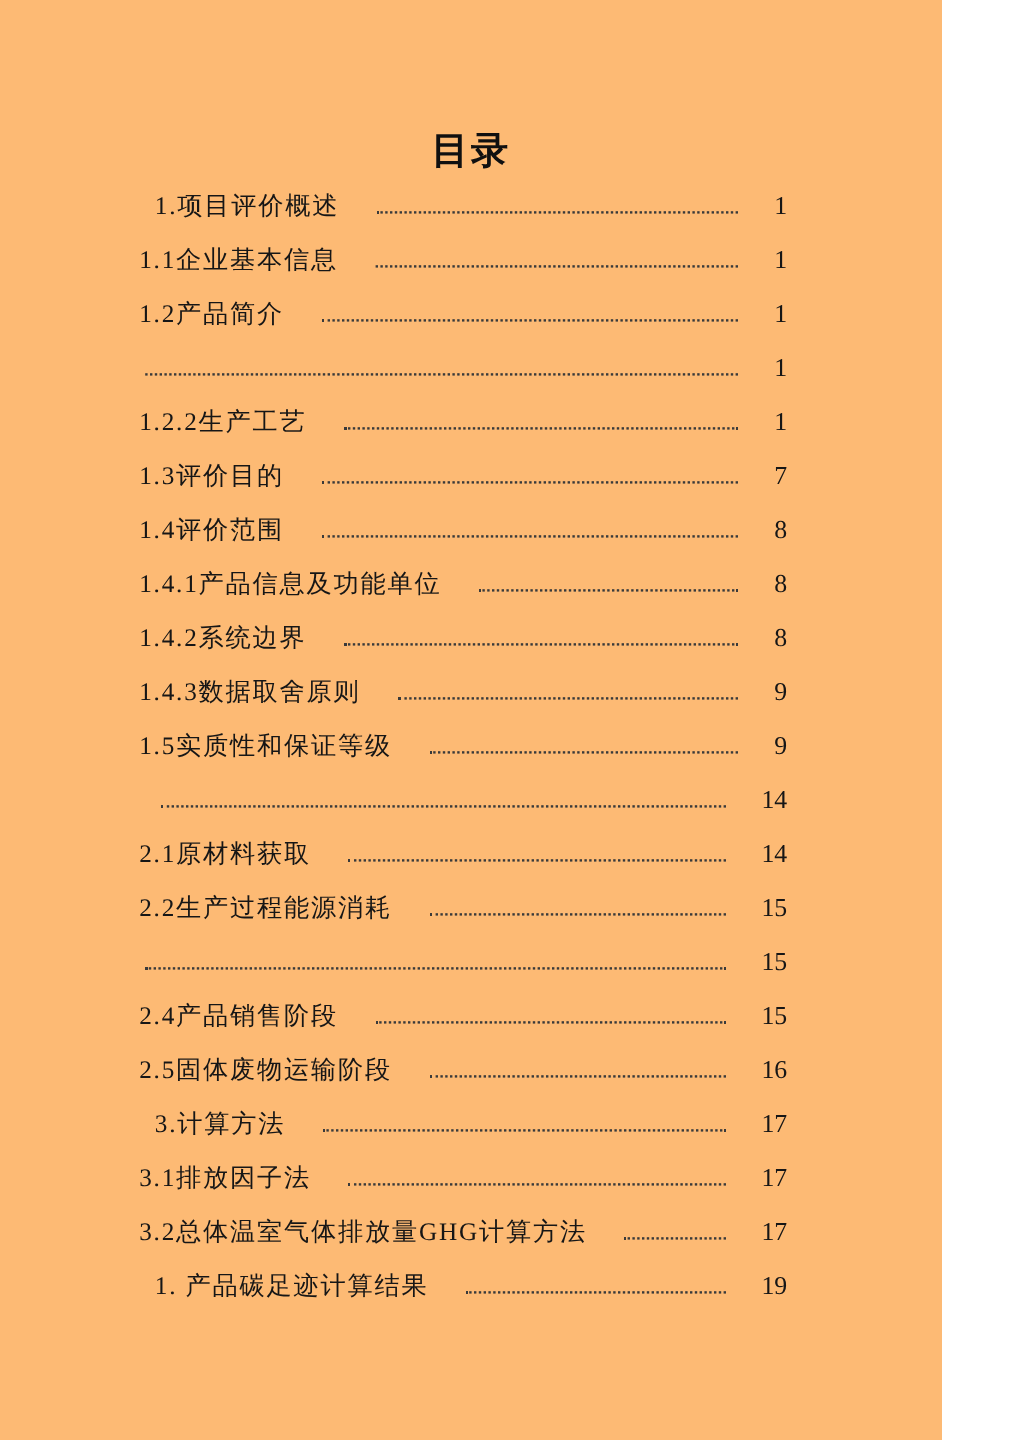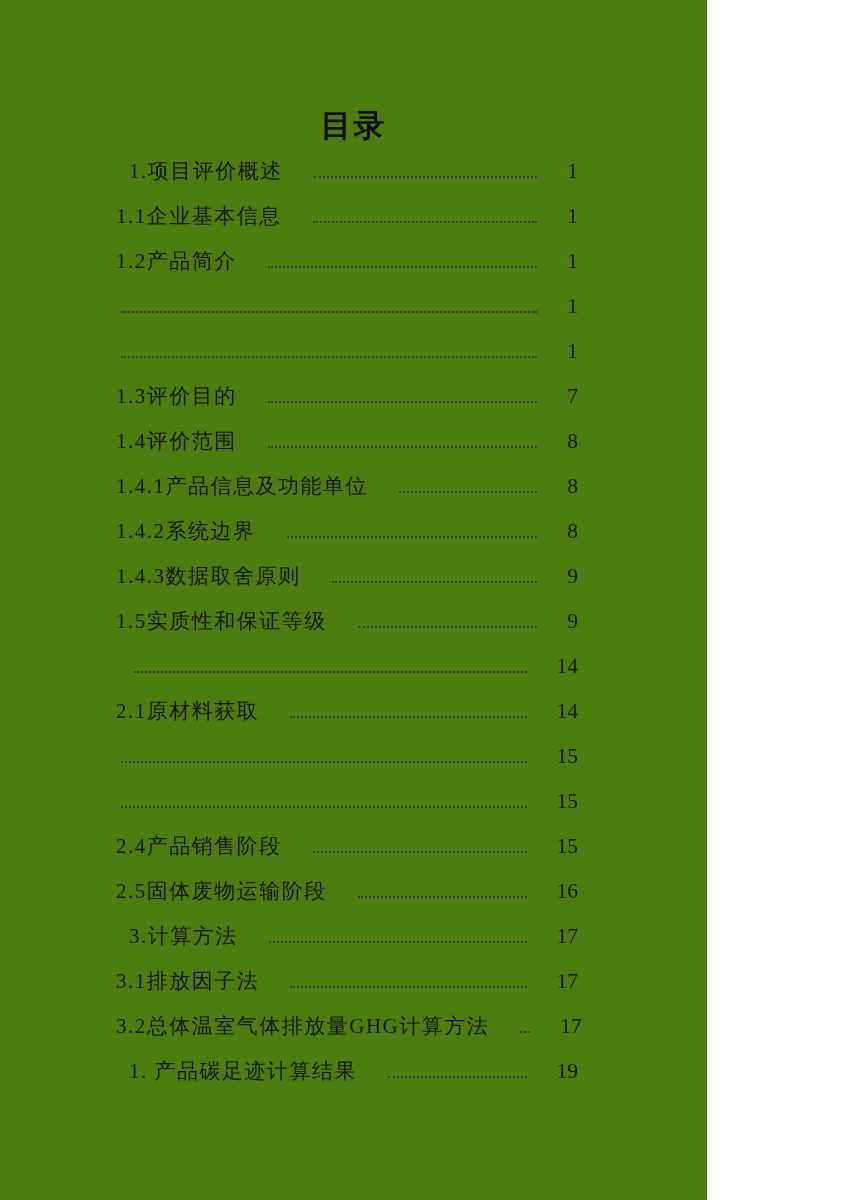--- a/index.html
+++ b/index.html
@@ -9,23 +9,23 @@
   }
   body {
     width: 849px;
     height: 1200px;
     font-family: "Liberation Serif", "DejaVu Serif", serif;
     color: #161616;
     overflow: hidden;
   }
   .page {
     position: relative;
-    width: 707px;
+    width: 785px;
     height: 1200px;
-    background: #4d7c0f;
+    background: #fdba74;
   }
   .doc-title {
     margin: 0;
     padding-top: 106px;
     height: 39px;
     line-height: 39px;
     text-align: center;
     font-size: 31px;
     font-weight: 700;
     letter-spacing: 2px;
@@ -84,20 +84,21 @@
       <div class="toc-row l2">
         <span class="toc-label">1.2产品简介</span>
         <span class="toc-dots"></span>
         <span class="toc-page">1</span>
       </div>
       <div class="toc-row l3">
         <span class="toc-dots"></span>
         <span class="toc-page">1</span>
       </div>
       <div class="toc-row l3">
+        <span class="toc-label">1.2.2生产工艺</span>
         <span class="toc-dots"></span>
         <span class="toc-page">1</span>
       </div>
       <div class="toc-row l2">
         <span class="toc-label">1.3评价目的</span>
         <span class="toc-dots"></span>
         <span class="toc-page">7</span>
       </div>
       <div class="toc-row l2">
         <span class="toc-label">1.4评价范围</span>
@@ -127,20 +128,21 @@
       <div class="toc-row l1">
         <span class="toc-dots"></span>
         <span class="toc-page">14</span>
       </div>
       <div class="toc-row l2">
         <span class="toc-label">2.1原材料获取</span>
         <span class="toc-dots"></span>
         <span class="toc-page">14</span>
       </div>
       <div class="toc-row l2">
+        <span class="toc-label">2.2生产过程能源消耗</span>
         <span class="toc-dots"></span>
         <span class="toc-page">15</span>
       </div>
       <div class="toc-row l2">
         <span class="toc-dots"></span>
         <span class="toc-page">15</span>
       </div>
       <div class="toc-row l2">
         <span class="toc-label">2.4产品销售阶段</span>
         <span class="toc-dots"></span>

